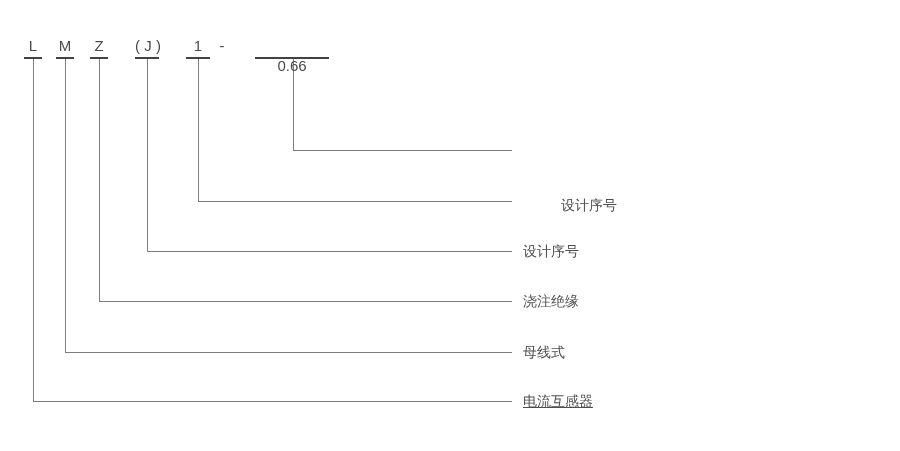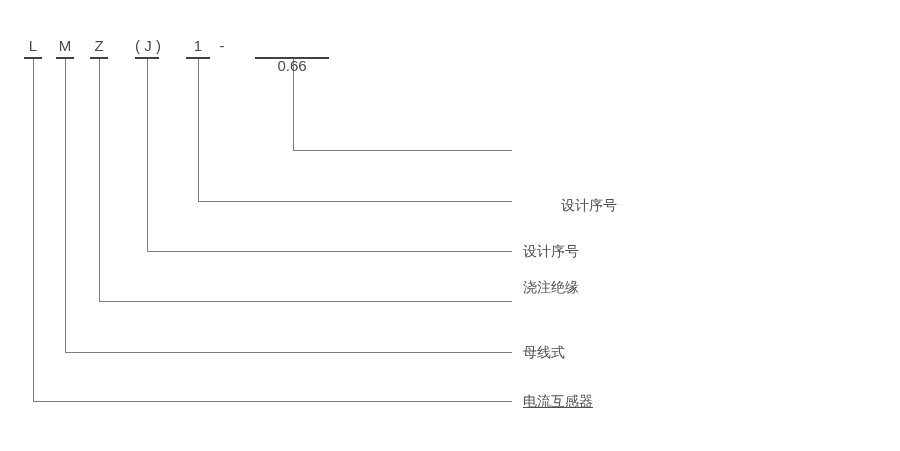--- a/index.html
+++ b/index.html
@@ -54,21 +54,21 @@
   .c1 { left: 65px; }
   .c2 { left: 99px; }
   .c3 { left: 148px; }
   .c4 { left: 198px; }
   .csep { left: 222px; }
   .c5 { left: 292px; margin-top: 20px; }
   
   .l0 { top: 140px; }
   .l1 { top: 195px; margin-left: 38px; }
   .l2 { top: 241px; }
-  .l3 { top: 277px; }
+  .l3 { top: 291px; }
   .l4 { top: 342px; }
   .l5 { top: 391px; text-decoration: underline; }
 </style>
 </head>
 <body>
 
 <div class="stage">
 
   <svg class="lines-svg" viewBox="0 0 900 451" shape-rendering="crispEdges">
 

